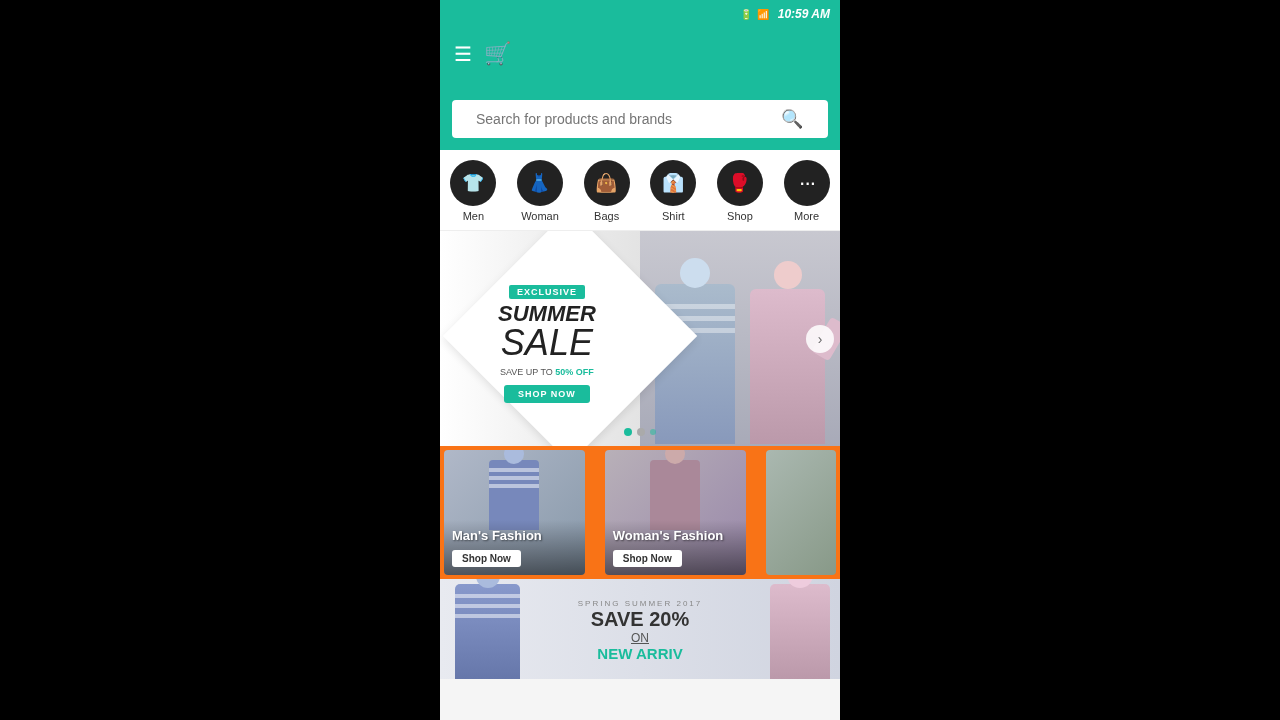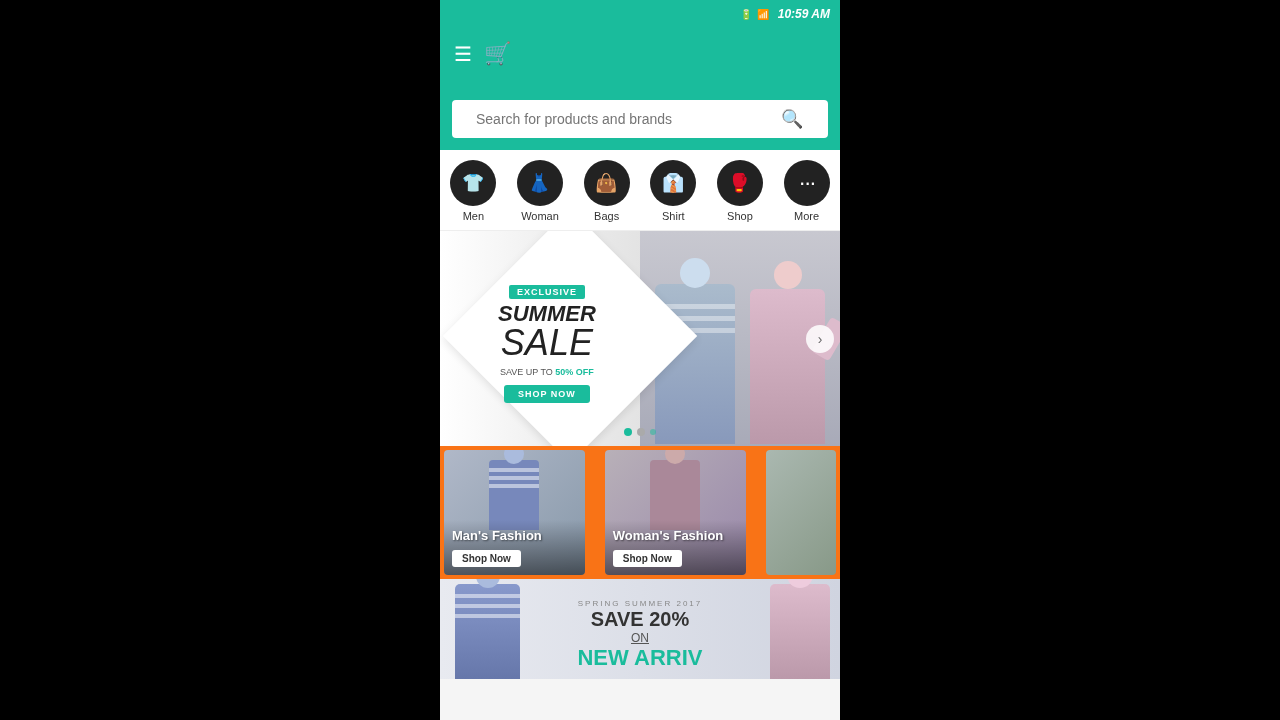--- a/index.html
+++ b/index.html
@@ -312,21 +312,21 @@
       font-size: 20px;
       font-weight: 900;
       color: #333;
     }
     .on-text {
       font-size: 12px;
       color: #555;
       text-decoration: underline;
     }
     .new-arrival-text {
-      font-size: 22px;
+      font-size: 15px;
       font-weight: 900;
       color: #1abc9c;
     }
   </style>
 </head>
 <body>
 
 <div class="phone-container">
   <div class="status-bar">
     <span class="status-icons">

